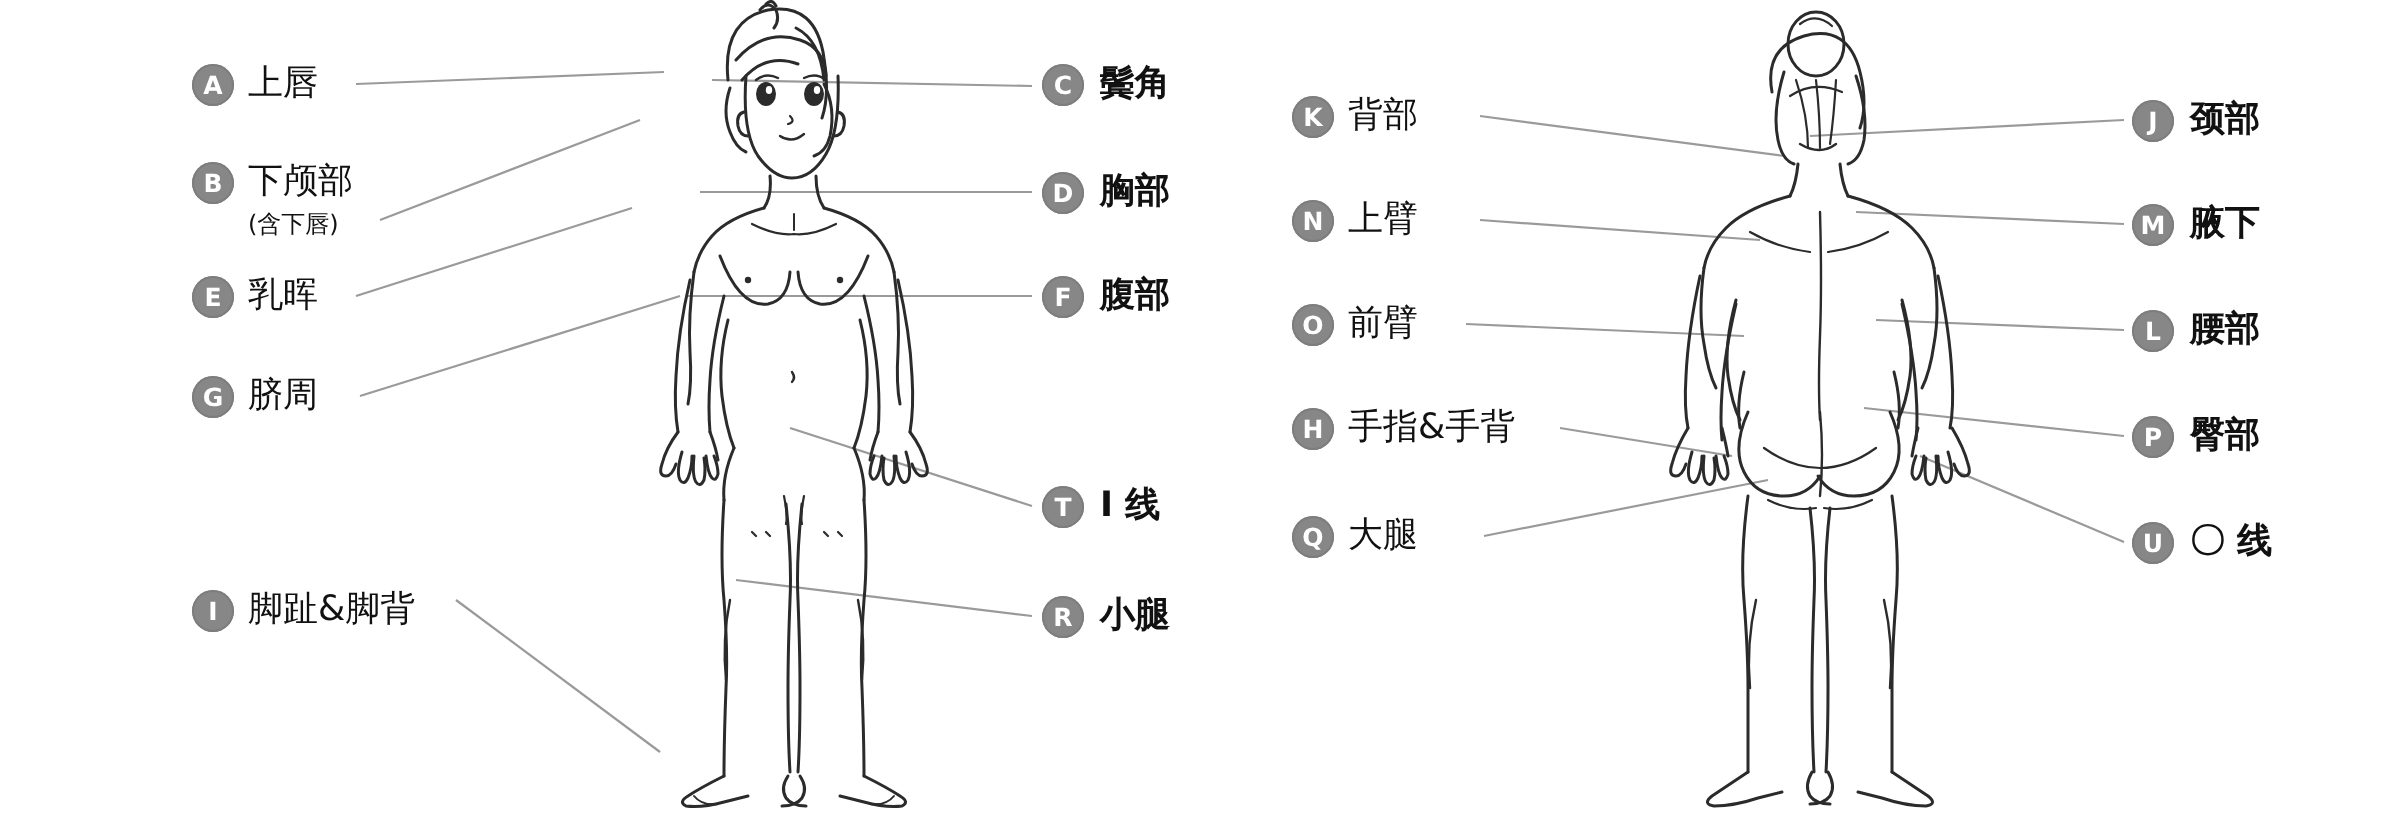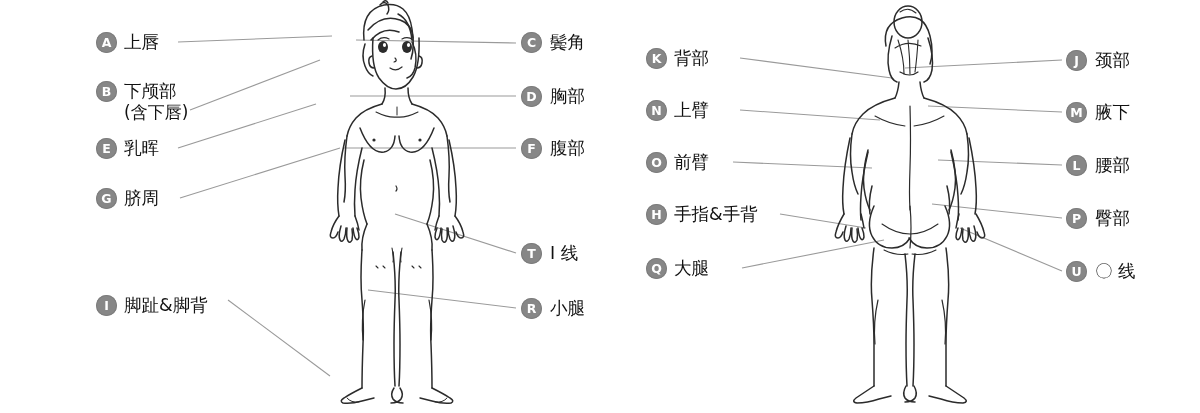--- a/index.html
+++ b/index.html
@@ -43,24 +43,24 @@
   }
   .ltext{
     margin-left:7px;
     font-size:17.5px;
     line-height:21px;
     color:#111111;
     font-family:"DejaVu Sans","Liberation Sans",sans-serif;
   }
   .ltext .sub{
     display:block;
-    font-size:17px;
+    font-size:12px;
     line-height:20px;
   }
-  .label.right .ltext{margin-left:8px;}
+  .label.right .ltext{margin-left:8px;font-weight:bold;}
 </style>
 </head>
 <body>
 
 <div id="stage">
 
   <svg class="lines" viewBox="0 0 1200 413" width="1200" height="413" xmlns="http://www.w3.org/2000/svg">
     <g stroke="#9a9a9a" stroke-width="1.1" fill="none" shape-rendering="geometricPrecision">
 
       <line x1="178" y1="42" x2="332" y2="36"></line>

